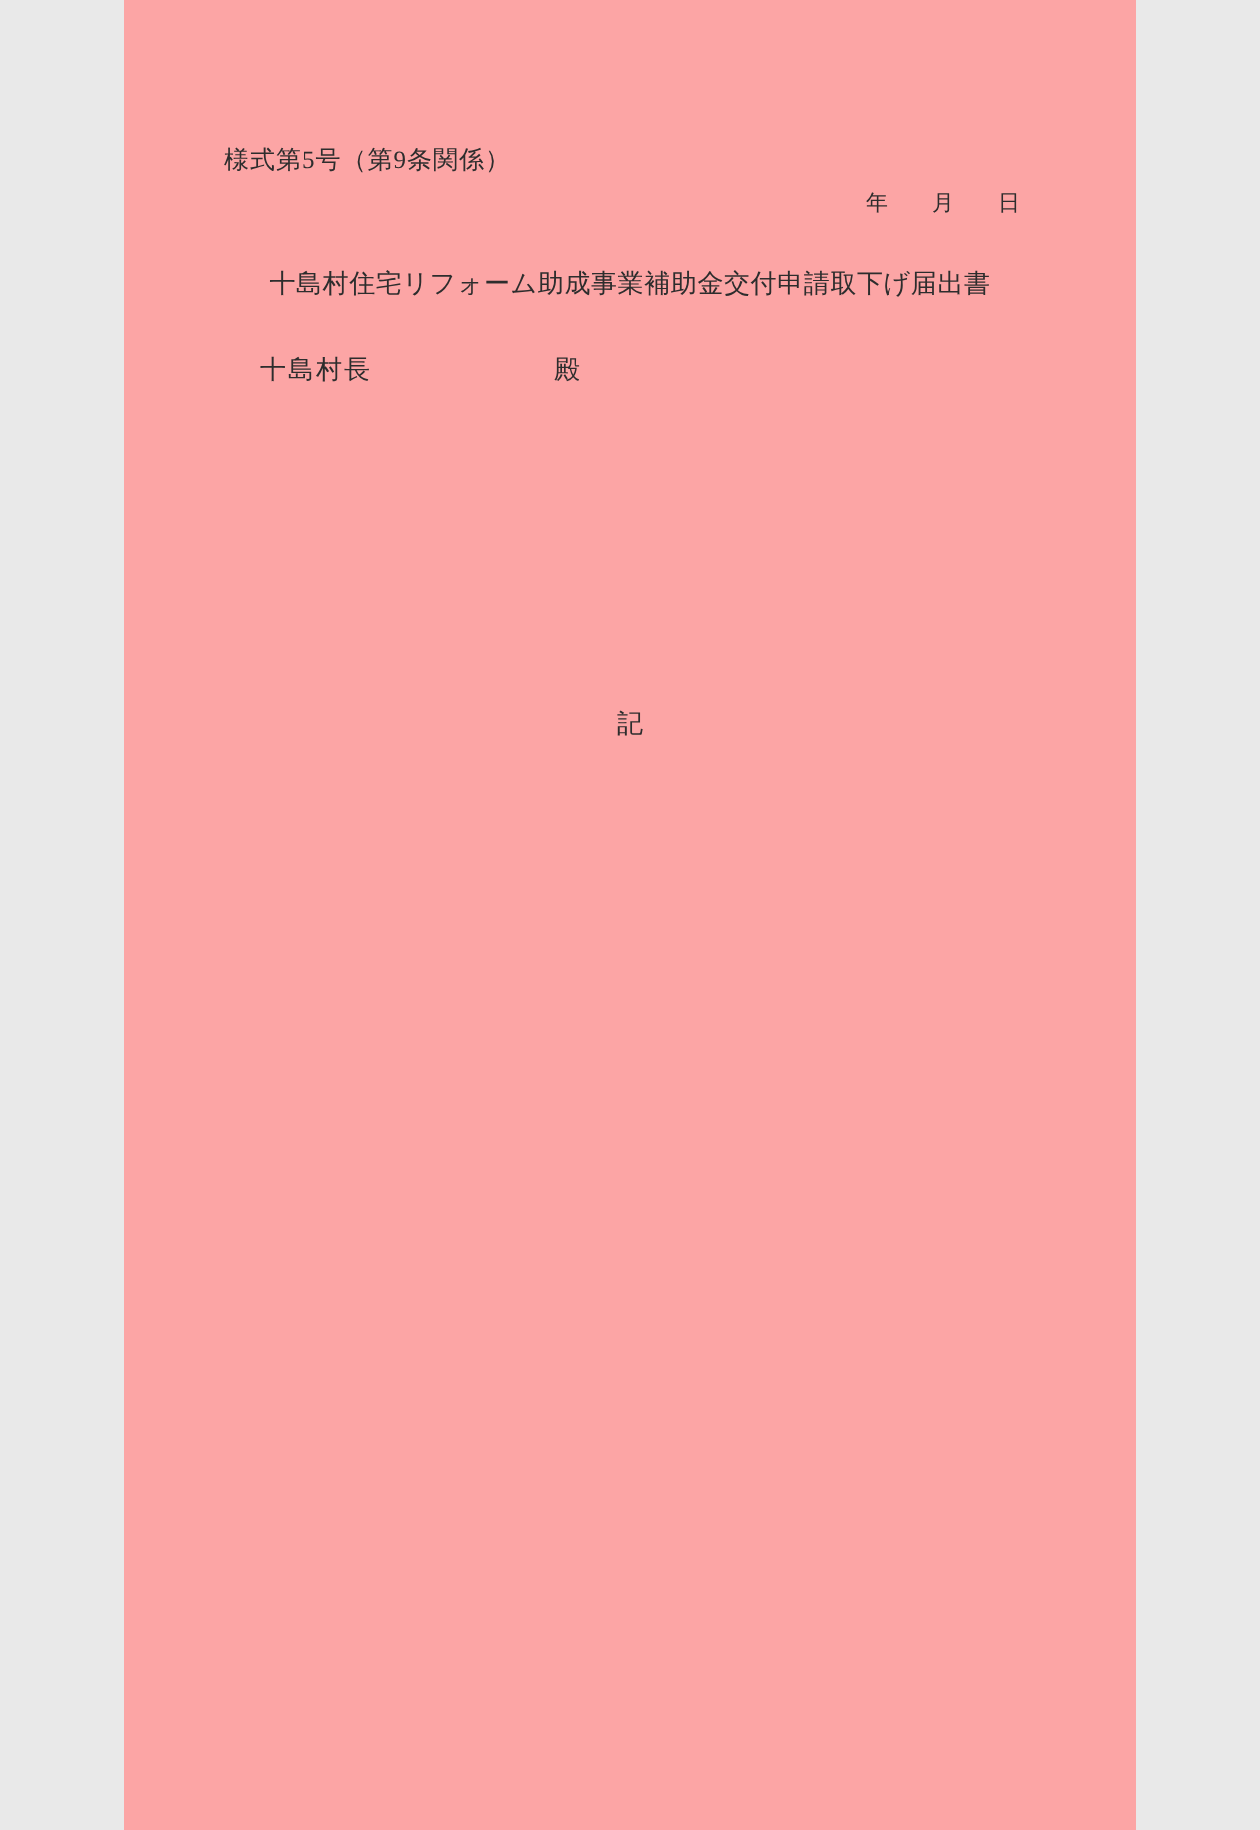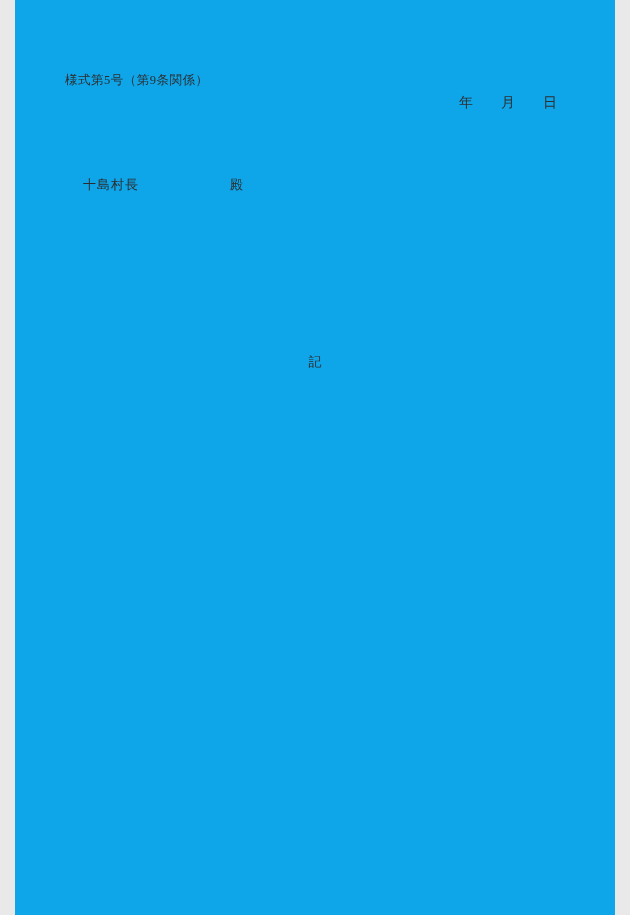--- a/index.html
+++ b/index.html
@@ -1,35 +1,35 @@
 <!DOCTYPE html>
 <html><head>
 <meta charset="utf-8">
 <style>
   html, body { margin: 0; padding: 0; background: #e9e9e9; }
   .page {
     position: relative;
-    width: 600px;
+    width: 506px;
     height: 915px;
     margin: 0 auto;
-    background: #0ea5e9;
+    background: #fca5a5;
     color: #2d2d2d;
     font-family: "Liberation Serif", "DejaVu Serif", serif;
     overflow: hidden;
   }
   .abs { position: absolute; white-space: pre; }
 
   .form-number {
     left: 50px; top: 72px;
     font-size: 12.5px;
     letter-spacing: 0.5px;
   }
   .date-line {
     right: 58px; top: 94px;
-    font-size: 14px;
+    font-size: 11px;
   }
   .doc-title {
     left: 0; top: 133px;
     width: 100%;
     text-align: center;
     font-size: 13px;
     letter-spacing: 0.3px;
   }
   .addressee { left: 68px; top: 176px; font-size: 13px; letter-spacing: 1px; }
   .honorific { left: 215px; top: 176px; font-size: 13px; }
@@ -84,20 +84,21 @@
 </style>
 </head>
 <body>
 
 <div class="page">
 
   <div class="abs form-number">様式第5号（第9条関係）</div>
 
   <div class="abs date-line">年　　月　　日</div>
 
+  <div class="abs doc-title">十島村住宅リフォーム助成事業補助金交付申請取下げ届出書</div>
 
   <div class="abs addressee">十島村長</div>
 
   <div class="abs honorific">殿</div>
 
 
 
   <div class="abs ki-marker">記</div>
 
 

